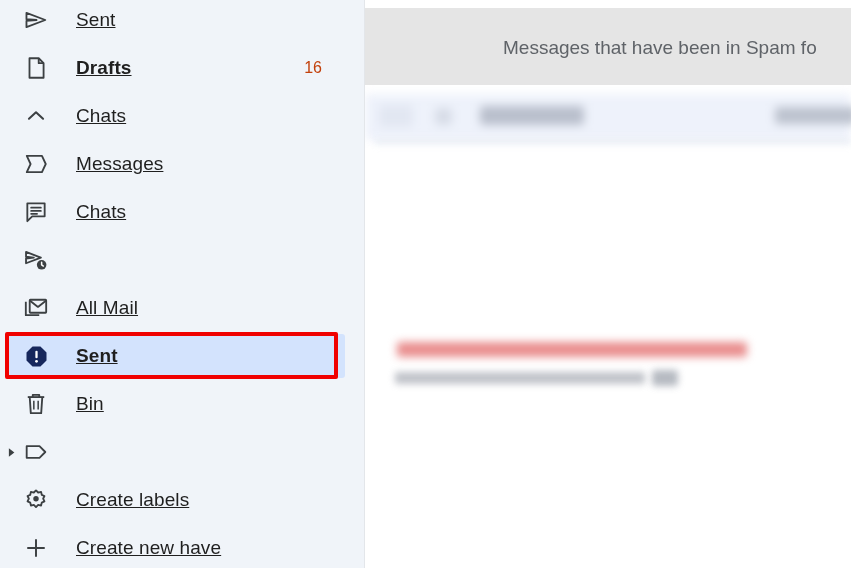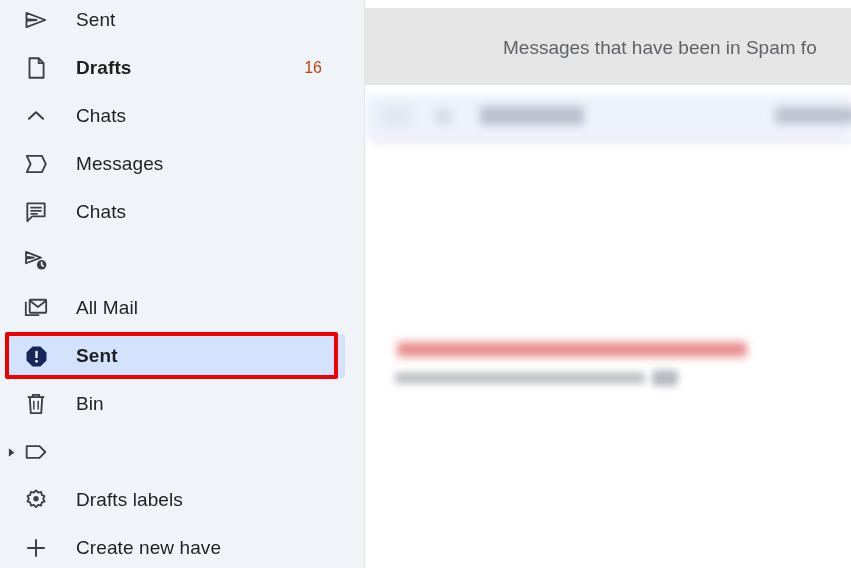--- a/index.html
+++ b/index.html
@@ -103,20 +103,21 @@
     position: absolute;
     left: 76px;
     top: 50%;
     transform: translateY(-50%);
     font-size: 19px;
     line-height: 22px;
     color: #1f1f1f;
     letter-spacing: 0.1px;
     white-space: nowrap;
     z-index: 3;
+    text-decoration: underline;
   }
   .nav-label.bold { font-weight: 700; }
 
   .nav-count {
     position: absolute;
     right: 43px;
     top: 50%;
     transform: translateY(-50%);
     font-size: 16px;
     color: #c2410c;
@@ -392,21 +393,21 @@
       </div>
 
       <div class="nav-item">
         <div class="nav-pill"></div>
         <span class="nav-icon">
           <svg width="26" height="26" viewBox="0 0 24 24" fill="none" stroke="#3c4043" stroke-width="1.7" stroke-linejoin="round">
             <path d="M12 3.1 L14 5.1 L16.7 4.5 L17.3 7.2 L19.8 8.3 L18.6 10.8 L19.8 13.3 L17.3 14.4 L16.7 17.1 L14 16.5 L12 18.5 L10 16.5 L7.3 17.1 L6.7 14.4 L4.2 13.3 L5.4 10.8 L4.2 8.3 L6.7 7.2 L7.3 4.5 L10 5.1 Z"></path>
             <circle cx="12" cy="10.8" r="2.5" fill="#3c4043" stroke="none"></circle>
           </svg>
         </span>
-        <span class="nav-label">Drafts labels</span>
+        <span class="nav-label">Create labels</span>
       </div>
 
       <div class="nav-item">
         <div class="nav-pill"></div>
         <span class="nav-icon">
           <svg width="26" height="26" viewBox="0 0 24 24" fill="none" stroke="#3c4043" stroke-width="1.8" stroke-linecap="round">
             <path d="M12 4.6 V19.4 M4.6 12 H19.4"></path>
           </svg>
         </span>
         <span class="nav-label">Create new have</span>

